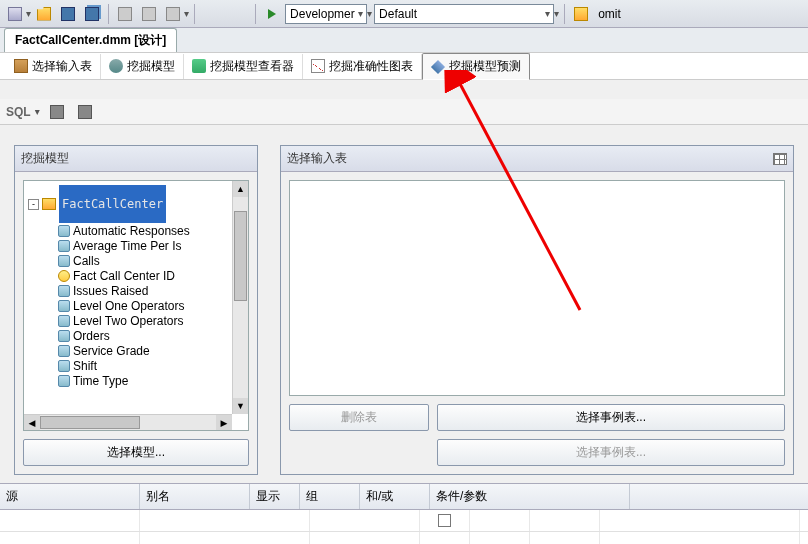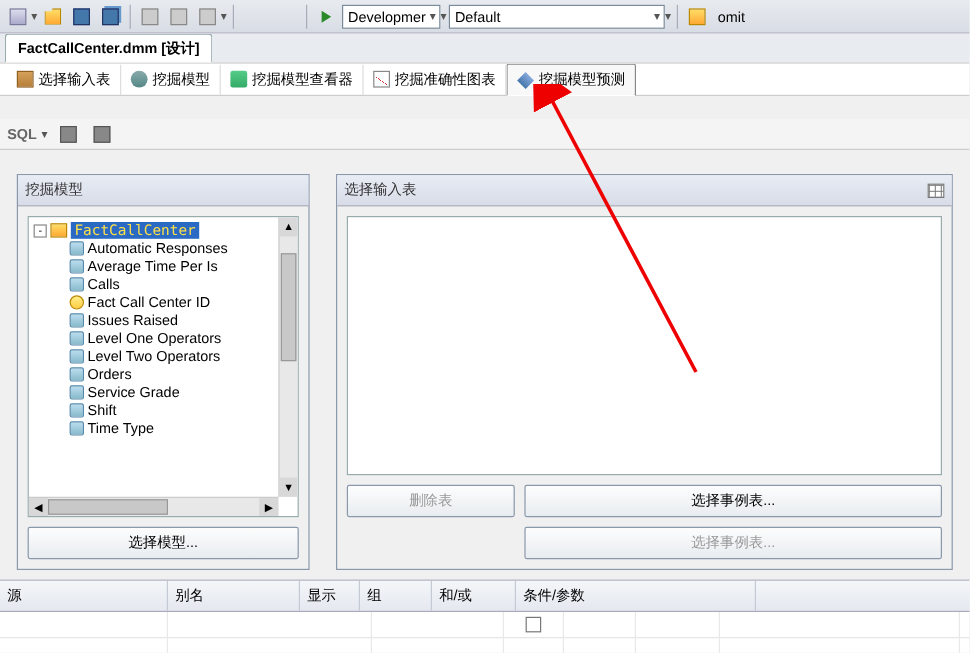--- a/index.html
+++ b/index.html
@@ -41,21 +41,21 @@
   .panel-bd { flex: 1; padding: 8px; display: flex; flex-direction: column; gap: 8px; overflow: hidden; }
   .left-panel { width: 244px; }
   .right-panel { flex: 1; }
   
   
   .tree-wrap { border: 1px solid #9aa; background: #fff; flex: 1; overflow: hidden; position: relative; }
   .tree-inner { position: absolute; left: 0; top: 0; right: 16px; bottom: 16px; overflow: hidden; padding: 4px; }
   .tree-root { display: flex; align-items: center; gap: 3px; }
   .toggle { width: 11px; height: 11px; border: 1px solid #888; background: #fff; display: flex; align-items: center; justify-content: center; font-size: 9px; line-height: 9px; cursor: pointer; }
   .root-ico { width: 14px; height: 12px; background: linear-gradient(#fd6,#fa3); border: 1px solid #b80; }
-  .root-lbl { background: #2a6ac4; color: #fde047; padding: 0 3px; font-family: monospace; }
+  .root-lbl { background: #2a6ac4; color: #e5e5e5; padding: 12px 3px; font-family: monospace; }
   .tree-item { display: flex; align-items: center; gap: 3px; margin-left: 30px; margin-top: 1px; font-family: monospace; white-space: nowrap; }
   .attr-ico { width: 12px; height: 12px; background: linear-gradient(#bde,#8bc); border: 1px solid #58a; border-radius: 2px; }
   .key-ico { width: 12px; height: 12px; background: linear-gradient(#fe8,#fc4); border: 1px solid #b80; border-radius: 50%; }
   .vscroll { position: absolute; right: 0; top: 0; bottom: 16px; width: 16px; background: #e8e8e8; border-left: 1px solid #ccc; }
   .vscroll .thumb { position: absolute; left: 1px; right: 1px; top: 30px; height: 90px; background: #c8c8c8; border: 1px solid #999; }
   .vscroll .arr { position: absolute; left: 0; right: 0; height: 16px; background: #d8d8d8; display: flex; align-items: center; justify-content: center; font-size: 9px; }
   .vscroll .arr.t { top: 0; } .vscroll .arr.b { bottom: 0; }
   .hscroll { position: absolute; left: 0; right: 16px; bottom: 0; height: 16px; background: #e8e8e8; border-top: 1px solid #ccc; }
   .hscroll .thumb { position: absolute; top: 1px; bottom: 1px; left: 16px; width: 100px; background: #c8c8c8; border: 1px solid #999; }
   .hscroll .arr { position: absolute; top: 0; bottom: 0; width: 16px; background: #d8d8d8; display: flex; align-items: center; justify-content: center; font-size: 9px; }

